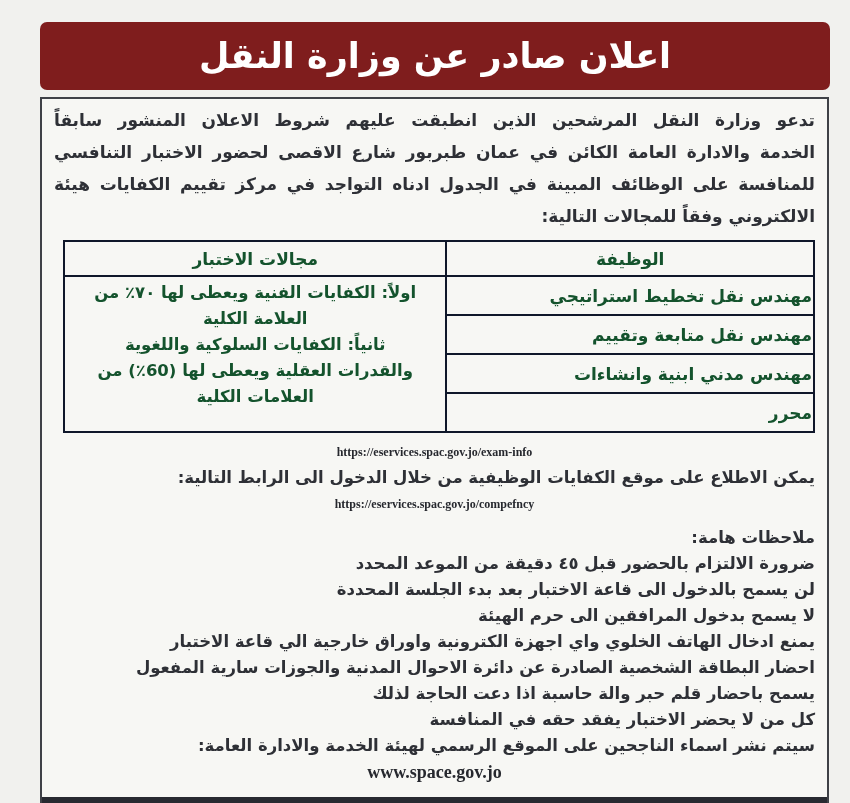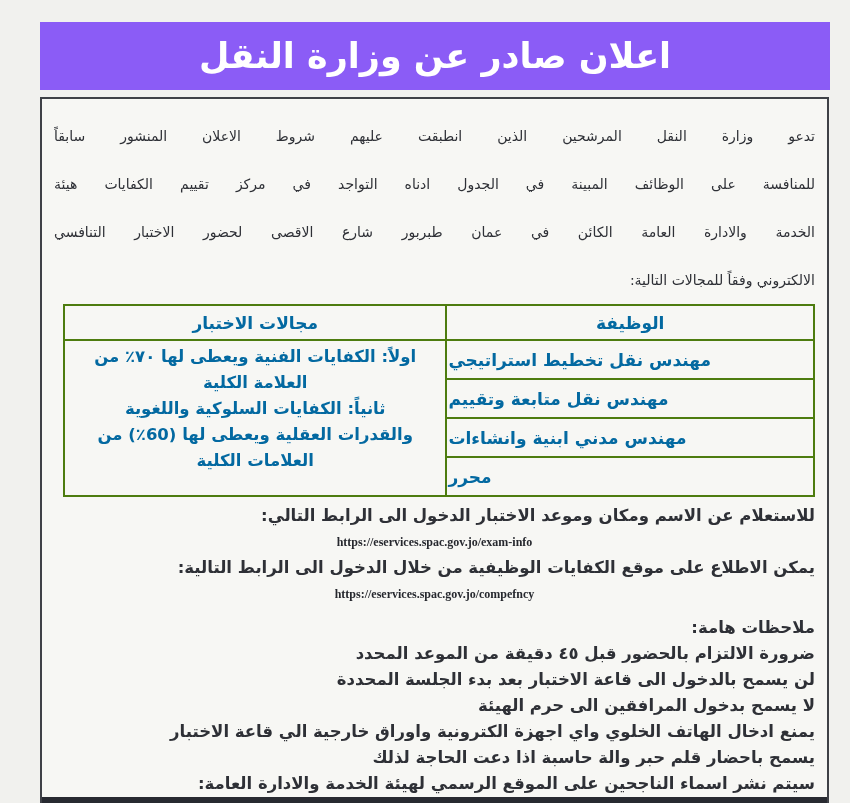--- a/index.html
+++ b/index.html
@@ -15,78 +15,78 @@
     width: 850px;
     height: 803px;
     background: #f1f1ee;
   }
   .banner {
     position: absolute;
     left: 40px;
     top: 22px;
     width: 790px;
     height: 68px;
-    background: #8b5cf6;
+    background: #7f1d1d;
     color: #ffffff;
     display: flex;
     align-items: center;
     justify-content: center;
     font-size: 35px;
     font-weight: bold;
     direction: rtl;
+    border-radius: 7px;
   }
   .doc-box {
     position: absolute;
     left: 40px;
     top: 97px;
     width: 789px;
     height: 706px;
     box-sizing: border-box;
     border: 2px solid #3f4147;
     border-bottom: none;
     background: #f7f7f4;
     direction: rtl;
     padding: 5px 12px 0 12px;
     color: #2e3036;
   }
   .intro { margin: 0; }
   .intro-line {
-    font-size: 14px;
-    font-weight: normal;
+    font-size: 17px;
+    font-weight: bold;
     line-height: 32px;
     text-align: justify;
     text-align-last: justify;
     white-space: normal;
-    margin-top: 16px;
   }
   .intro-line.last { text-align: right; text-align-last: right; }
   table.jobs-table {
     border-collapse: collapse;
     width: 752px;
     margin: 8px 0 0 auto;
     table-layout: fixed;
   }
   table.jobs-table th,
   table.jobs-table td {
-    border: 2px solid #4d7c0f;
+    border: 2px solid #0f172a;
     font-weight: bold;
-    color: #0369a1;
+    color: #14532d;
     margin-left: 20px;
   }
   table.jobs-table th {
     height: 31px;
     font-size: 17px;
     text-align: center;
   }
   th.col-job { width: 49%; }
   th.col-fields { width: 51%; }
   td.job {
     height: 35px;
     font-size: 17px;
-    text-align: left;
+    text-align: right;
   }
   td.fields {
     text-align: center;
     vertical-align: top;
     padding: 3px 23px;
   }
   td.fields .field-block {
     font-size: 16.5px;
     line-height: 26px;
   }
@@ -124,22 +124,22 @@
 <div class="page">
 
   <div class="banner">
     <span>اعلان صادر عن وزارة النقل</span>
   </div>
 
   <div class="doc-box">
 
     <div class="intro">
       <div class="intro-line">تدعو وزارة النقل المرشحين الذين انطبقت عليهم شروط الاعلان المنشور سابقاً</div>
+      <div class="intro-line">الخدمة والادارة العامة الكائن في عمان طبربور شارع الاقصى لحضور الاختبار التنافسي</div>
       <div class="intro-line">للمنافسة على الوظائف المبينة في الجدول ادناه التواجد في مركز تقييم الكفايات هيئة</div>
-      <div class="intro-line">الخدمة والادارة العامة الكائن في عمان طبربور شارع الاقصى لحضور الاختبار التنافسي</div>
       <div class="intro-line last">الالكتروني وفقاً للمجالات التالية:</div>
     </div>
 
     <table class="jobs-table">
       <thead>
         <tr>
           <th class="col-job">الوظيفة</th>
           <th class="col-fields">مجالات الاختبار</th>
         </tr>
       </thead>
@@ -157,34 +157,34 @@
         <tr>
           <td class="job">مهندس مدني ابنية وانشاءات</td>
         </tr>
         <tr>
           <td class="job">محرر</td>
         </tr>
       </tbody>
     </table>
 
     <div class="links">
-      <div class="rtl-line">للاستعلام عن الاسم ومكان وموعد الاختبار الدخول الى الرابط التالي:</div>
       <div class="url">https://eservices.spac.gov.jo/exam-info</div>
       <div class="rtl-line">يمكن الاطلاع على موقع الكفايات الوظيفية من خلال الدخول الى الرابط التالية:</div>
       <div class="url">https://eservices.spac.gov.jo/compefncy</div>
     </div>
 
     <div class="notes">
       <div class="rtl-line">ملاحظات هامة:</div>
       <div class="rtl-line">ضرورة الالتزام بالحضور قبل ٤٥ دقيقة من الموعد المحدد</div>
       <div class="rtl-line">لن يسمح بالدخول الى قاعة الاختبار بعد بدء الجلسة المحددة</div>
       <div class="rtl-line">لا يسمح بدخول المرافقين الى حرم الهيئة</div>
       <div class="rtl-line">يمنع ادخال الهاتف الخلوي واي اجهزة الكترونية واوراق خارجية الي قاعة الاختبار</div>
+      <div class="rtl-line">احضار البطاقة الشخصية الصادرة عن دائرة الاحوال المدنية والجوزات سارية المفعول</div>
       <div class="rtl-line">يسمح باحضار قلم حبر والة حاسبة اذا دعت الحاجة لذلك</div>
+      <div class="rtl-line">كل من لا يحضر الاختبار يفقد حقه في المنافسة</div>
       <div class="rtl-line">سيتم نشر اسماء الناجحين على الموقع الرسمي لهيئة الخدمة والادارة العامة:</div>
-      <div class="rtl-line">كل من لا يحضر الاختبار يفقد حقه في المنافسة</div>
       <div class="url www">www.space.gov.jo</div>
     </div>
 
     <div class="bottom-bar"></div>
   </div>
 
 </div>
 
 </body></html>

